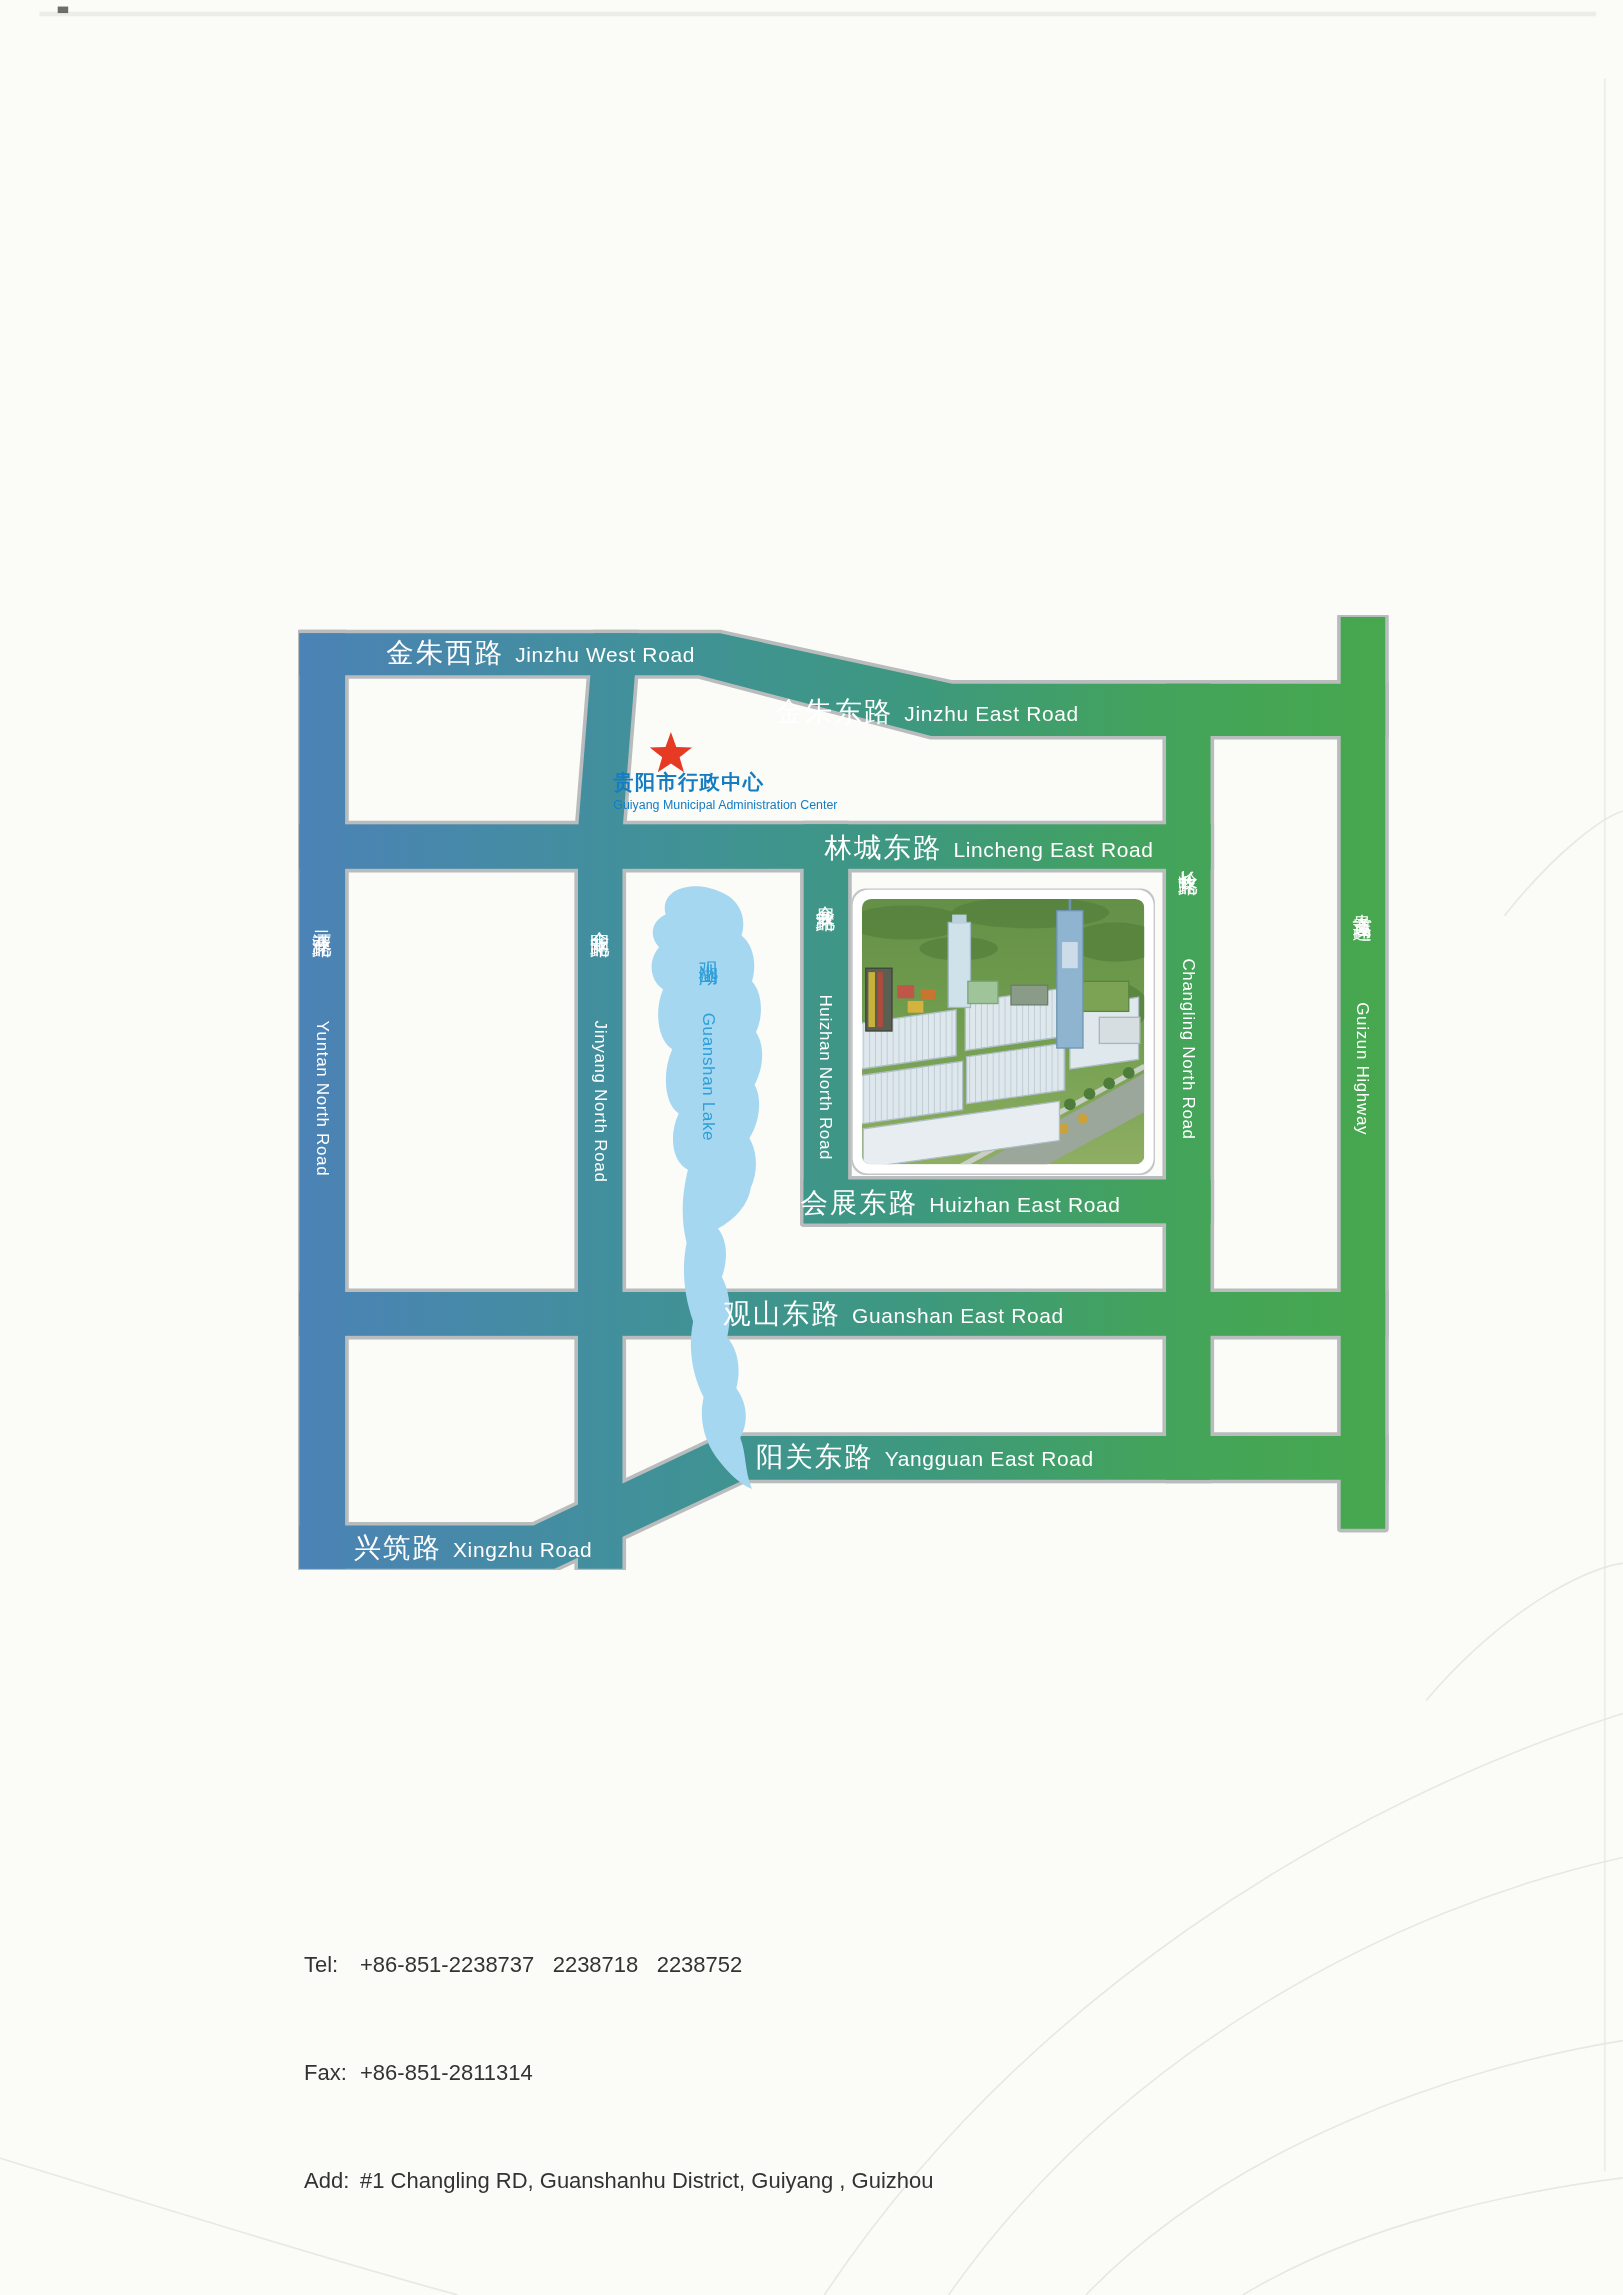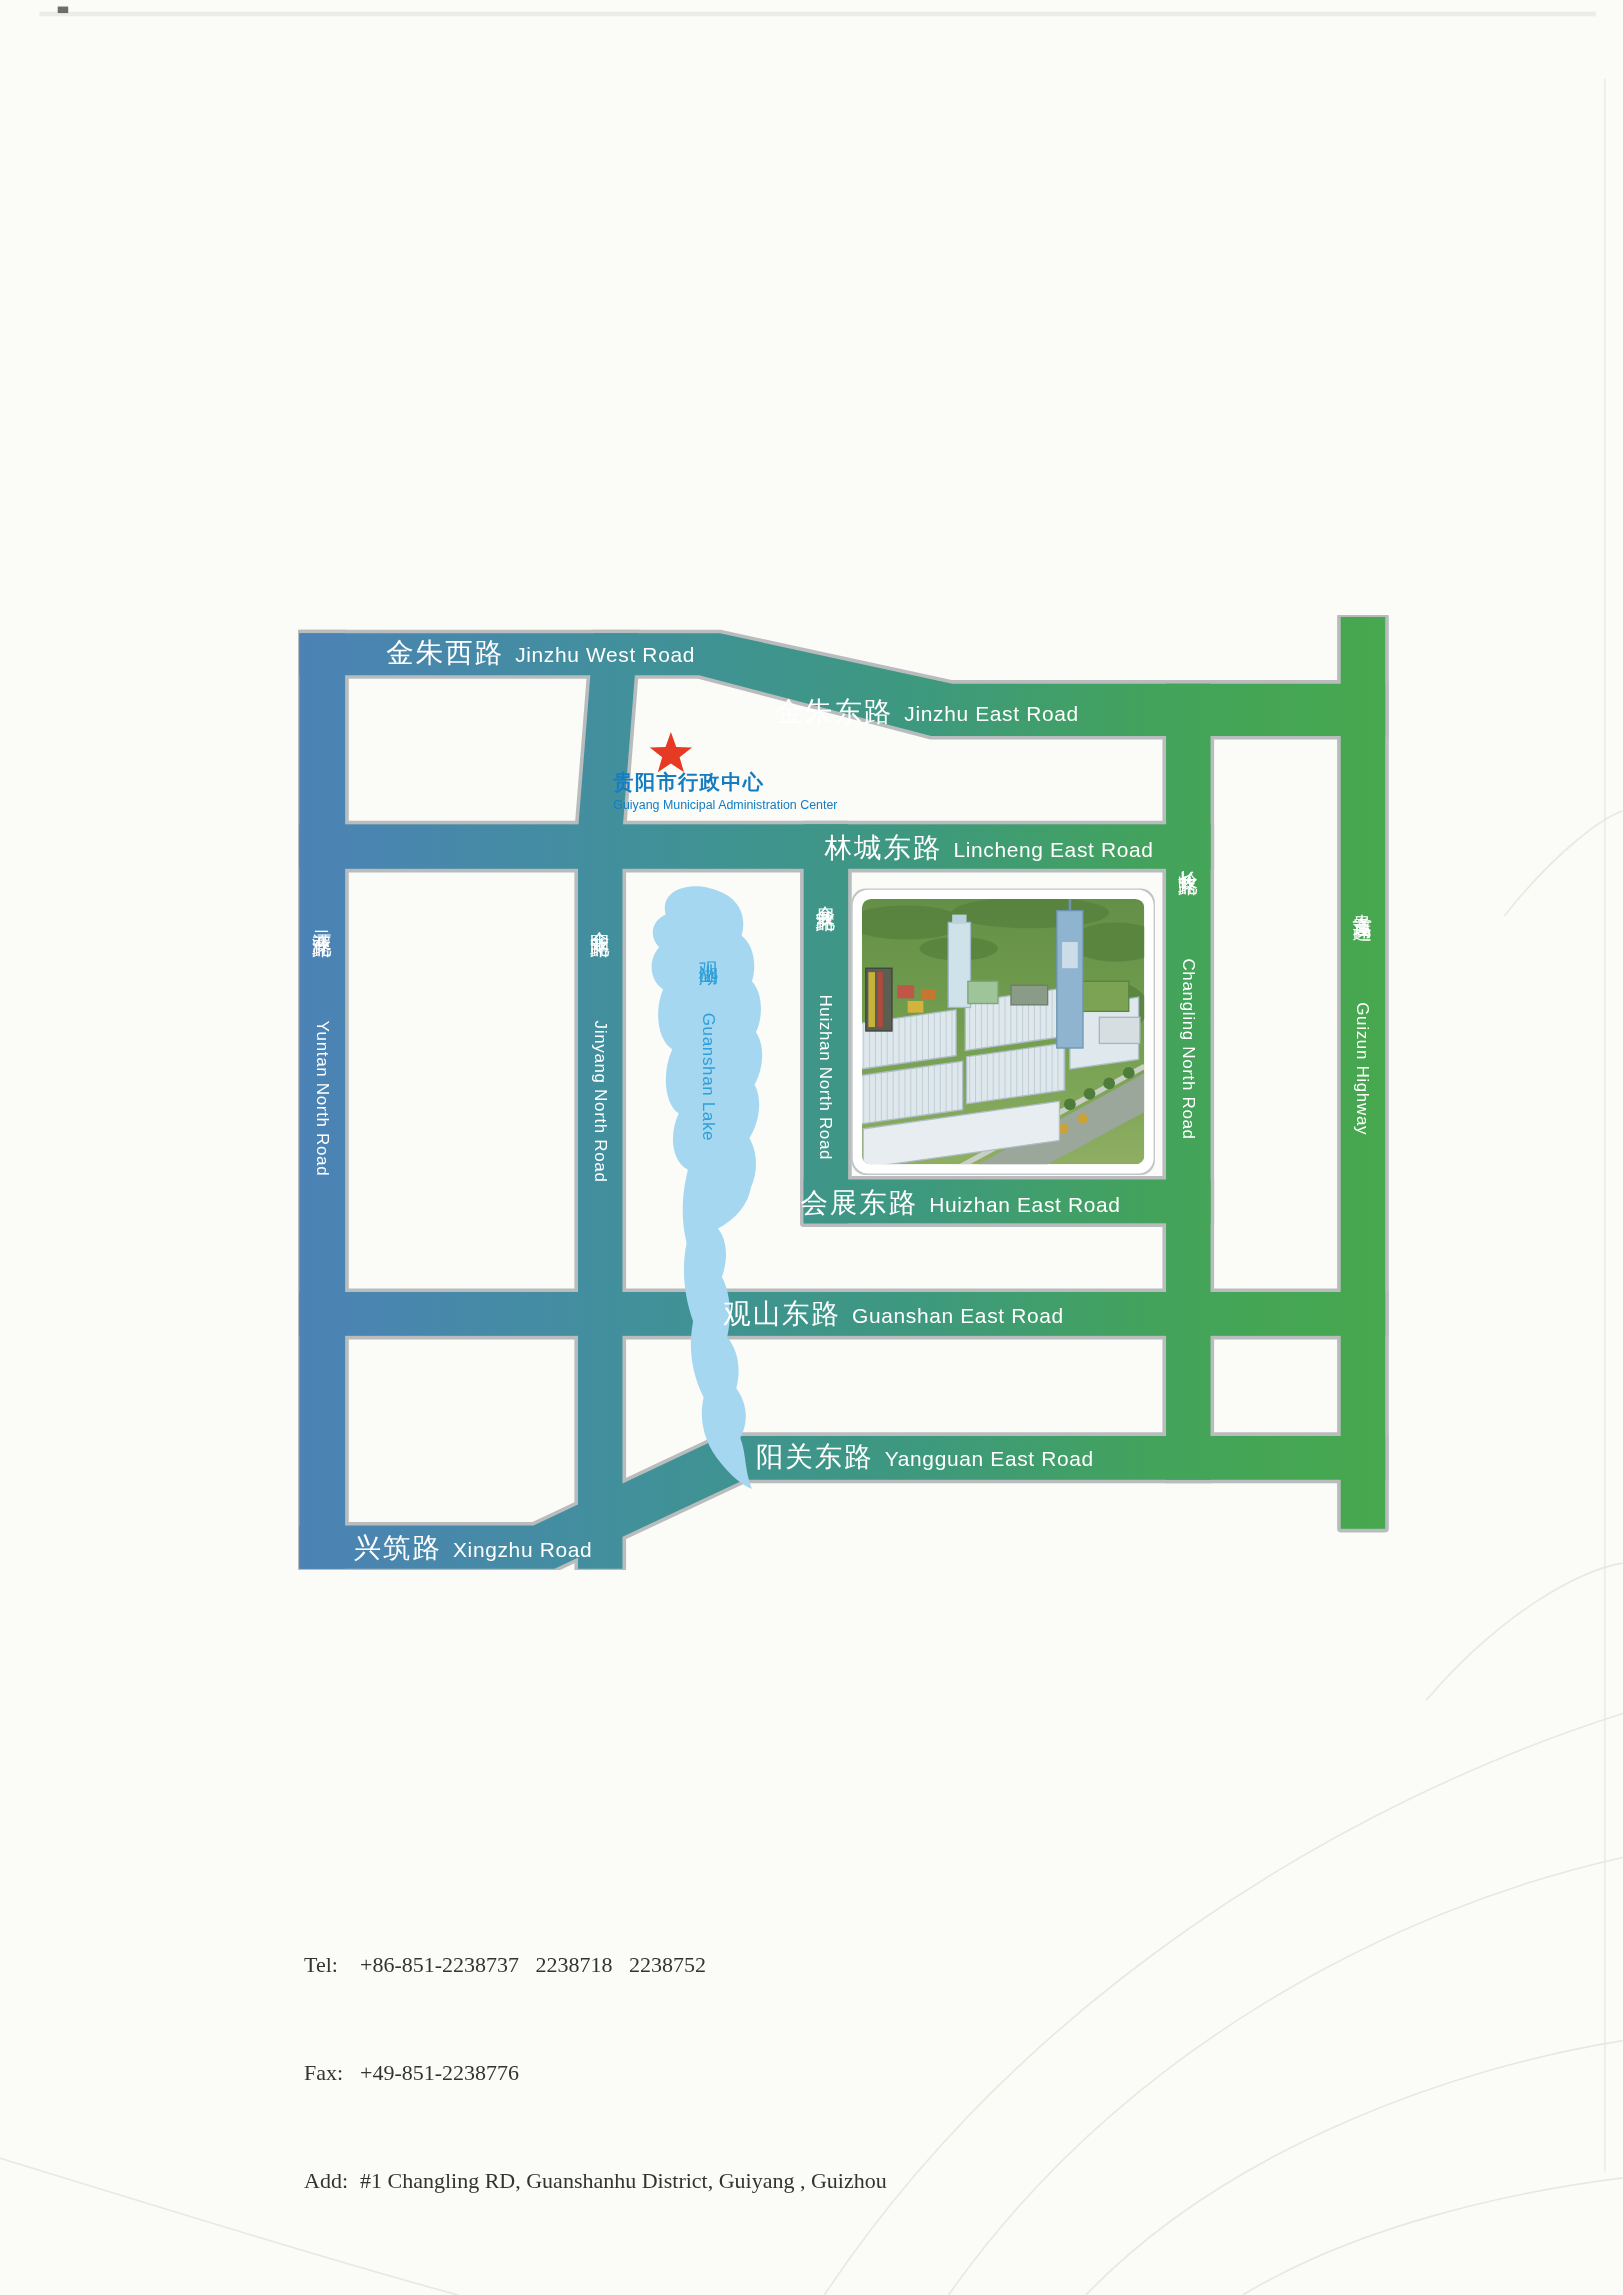--- a/index.html
+++ b/index.html
@@ -35,21 +35,21 @@
   .lake-en{font-size:26px;letter-spacing:1px;}
 
   .lm-zh{fill:#147dc2;font-size:31px;font-weight:bold;letter-spacing:2px;}
   .lm-en{fill:#147dc2;font-size:19px;}
 
   .contact{
     position:absolute;left:304px;top:1875px;
     font-size:22px;color:#333333;line-height:36px;
     white-space:pre;
   }
-  .contact .row{white-space:pre;font-family:Liberation Serif, serif;}
+  .contact .row{white-space:pre;}
   .contact .lbl{display:inline-block;min-width:56px;}
 </style>
 </head>
 <body>
 
 <div class="page">
 
   <svg class="decor" width="1623" height="2295" viewBox="0 0 2481 3509" aria-hidden="true">
     <rect x="60" y="18" width="2380" height="7" fill="#e9e9e5" opacity="0.8"></rect>
     <rect x="88" y="10" width="16" height="10" fill="#4a4a46" opacity="0.8"></rect>
@@ -247,18 +247,18 @@
     <text class="vtext vzh" x="1361" y="365">长岭北路</text>
     <text class="vtext ven" x="1361" y="525">Changling North Road</text>
 
     <text class="vtext vzh" x="1628" y="432">贵遵高速</text>
     <text class="vtext ven" x="1628" y="592">Guizun Highway</text>
   </svg>
   </div>
 
   <div class="contact">
     <div class="row"><span class="lbl">Tel:</span><span>+86-851-2238737   2238718   2238752</span></div>
-    <div class="row"><span class="lbl">Fax:</span><span>+49-851-2238776</span></div>
+    <div class="row"><span class="lbl">Fax:</span><span>+86-851-2811314</span></div>
     <div class="row"><span class="lbl">Add:</span><span>#1 Changling RD, Guanshanhu District, Guiyang , Guizhou</span></div>
   </div>
 
 </div>
 
 
 </body></html>

